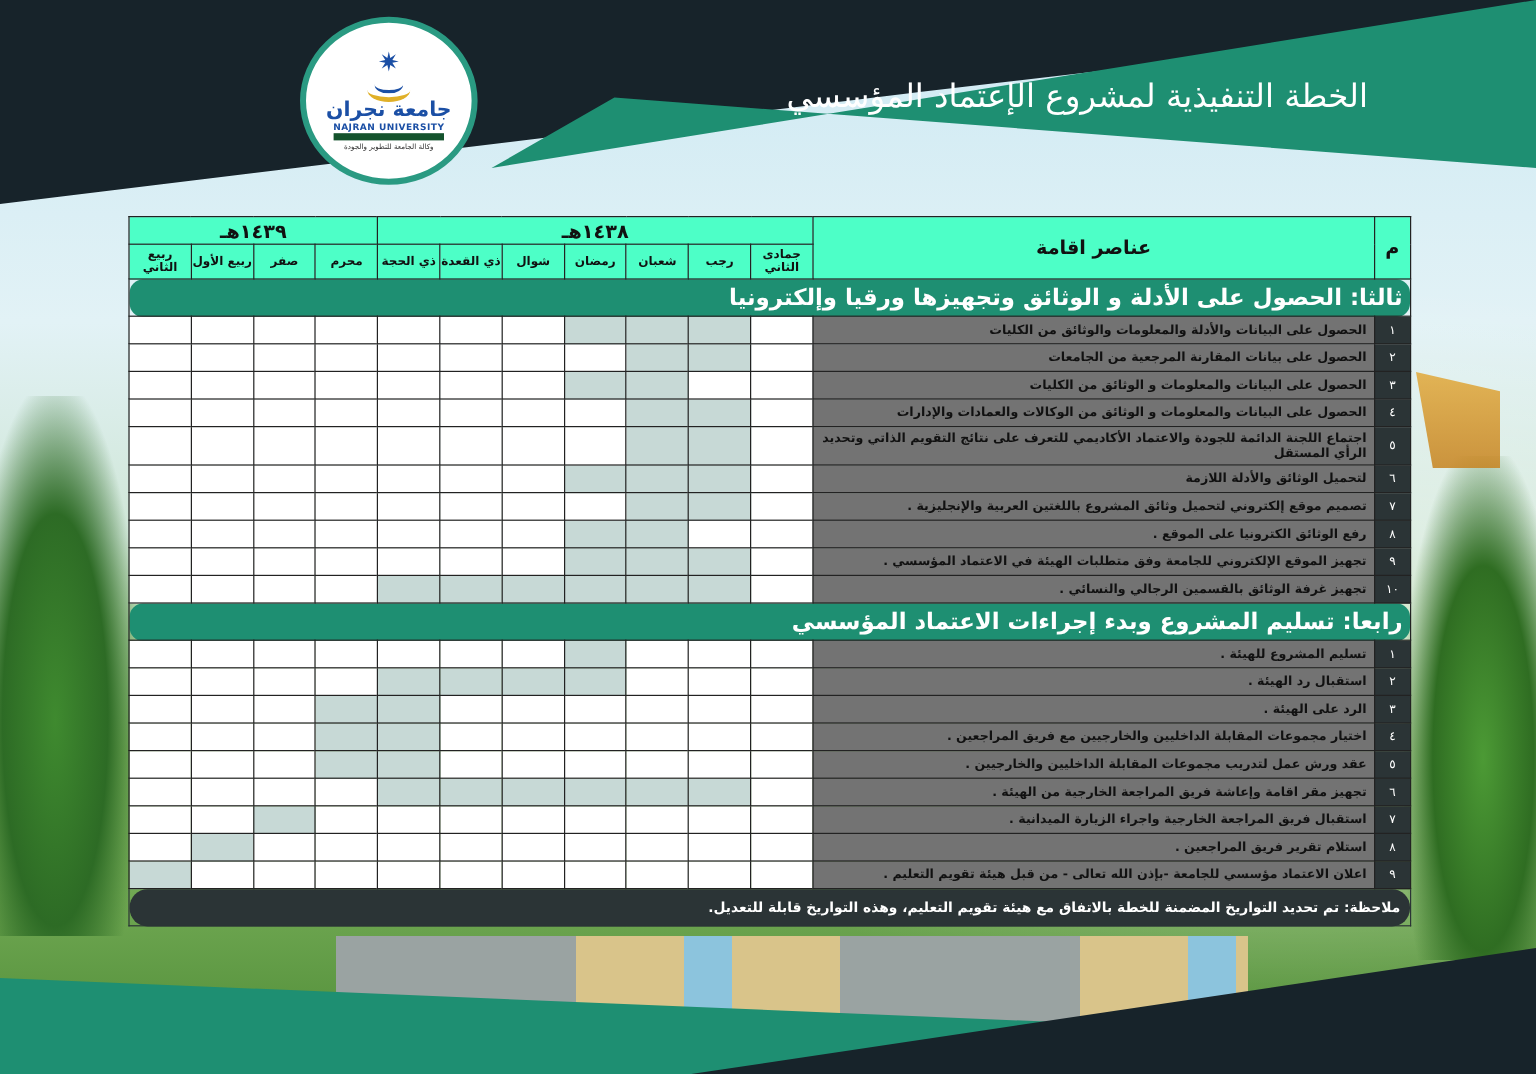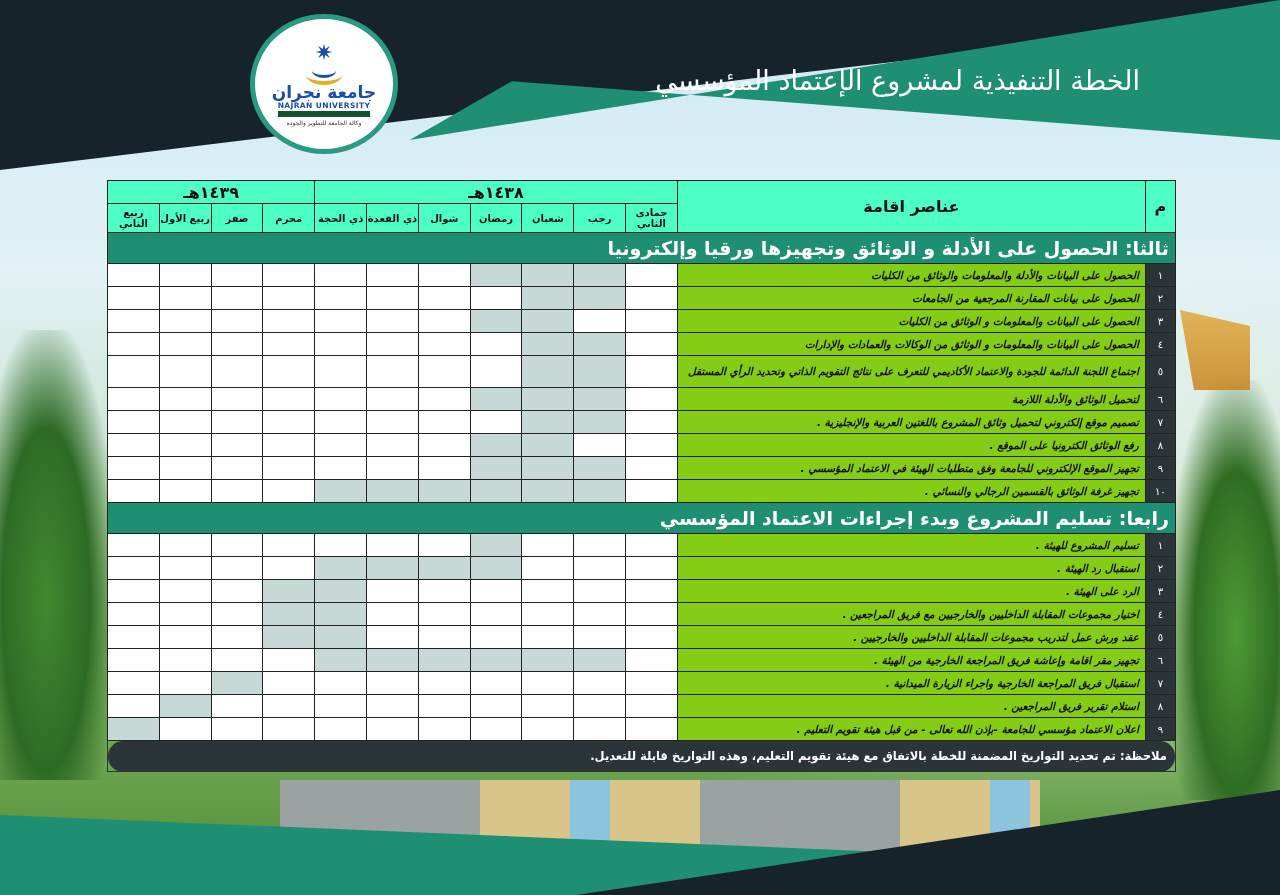--- a/index.html
+++ b/index.html
@@ -49,26 +49,26 @@
   
   .plan { position: absolute; left: 107px; top: 180px; width: 1068px; border-collapse: collapse;
     direction: rtl; table-layout: fixed; }
   .plan td, .plan th { border: 1.5px solid #222; padding: 0; }
   .plan th { background: #4dffc7; color: #111; font-weight: bold; font-size: 11px; text-align: center; }
   .plan .year-row th { height: 22px; font-size: 16px; }
   .plan .month-row th { height: 28px; font-size: 10px; line-height: 11px; }
   .plan .th-num { font-size: 11px; }
   .plan .th-items { font-size: 14px; }
   .section-row td { background: #1e8f72; color: #ffffff; font-size: 19px; font-weight: bold; height: 30px;
-    padding-right: 6px; text-align: right; }
+    padding-right: 6px; text-align: right; border-radius: 11px; }
   .item-row td { height: 22px; }
   .item-row.tall td { height: 31px; }
   .num-cell { background: #2b3436; color: #ffffff; font-size: 10px; text-align: center; }
-  .text-cell { background: #84cc16; color: #111; font-size: 10.5px; font-weight: bold; text-align: right;
-    padding: 0 6px !important; line-height: 13px; font-style: italic; }
+  .text-cell { background: #737373; color: #111; font-size: 10.5px; font-weight: bold; text-align: right;
+    padding: 0 6px !important; line-height: 13px; }
   .m-cell { background: #ffffff; }
   .m-cell.on { background: #c7d9d6; }
   .note-row td { background: #2b3436; color: #ffffff; font-size: 11.5px; font-weight: bold; height: 30px;
     text-align: right; padding-right: 8px; border-color: #2b3436; border-radius: 15px; }
 </style>
 </head>
 <body>
 
 <div class="bg-sky"></div>
 <div class="bg-trees-left"></div>

